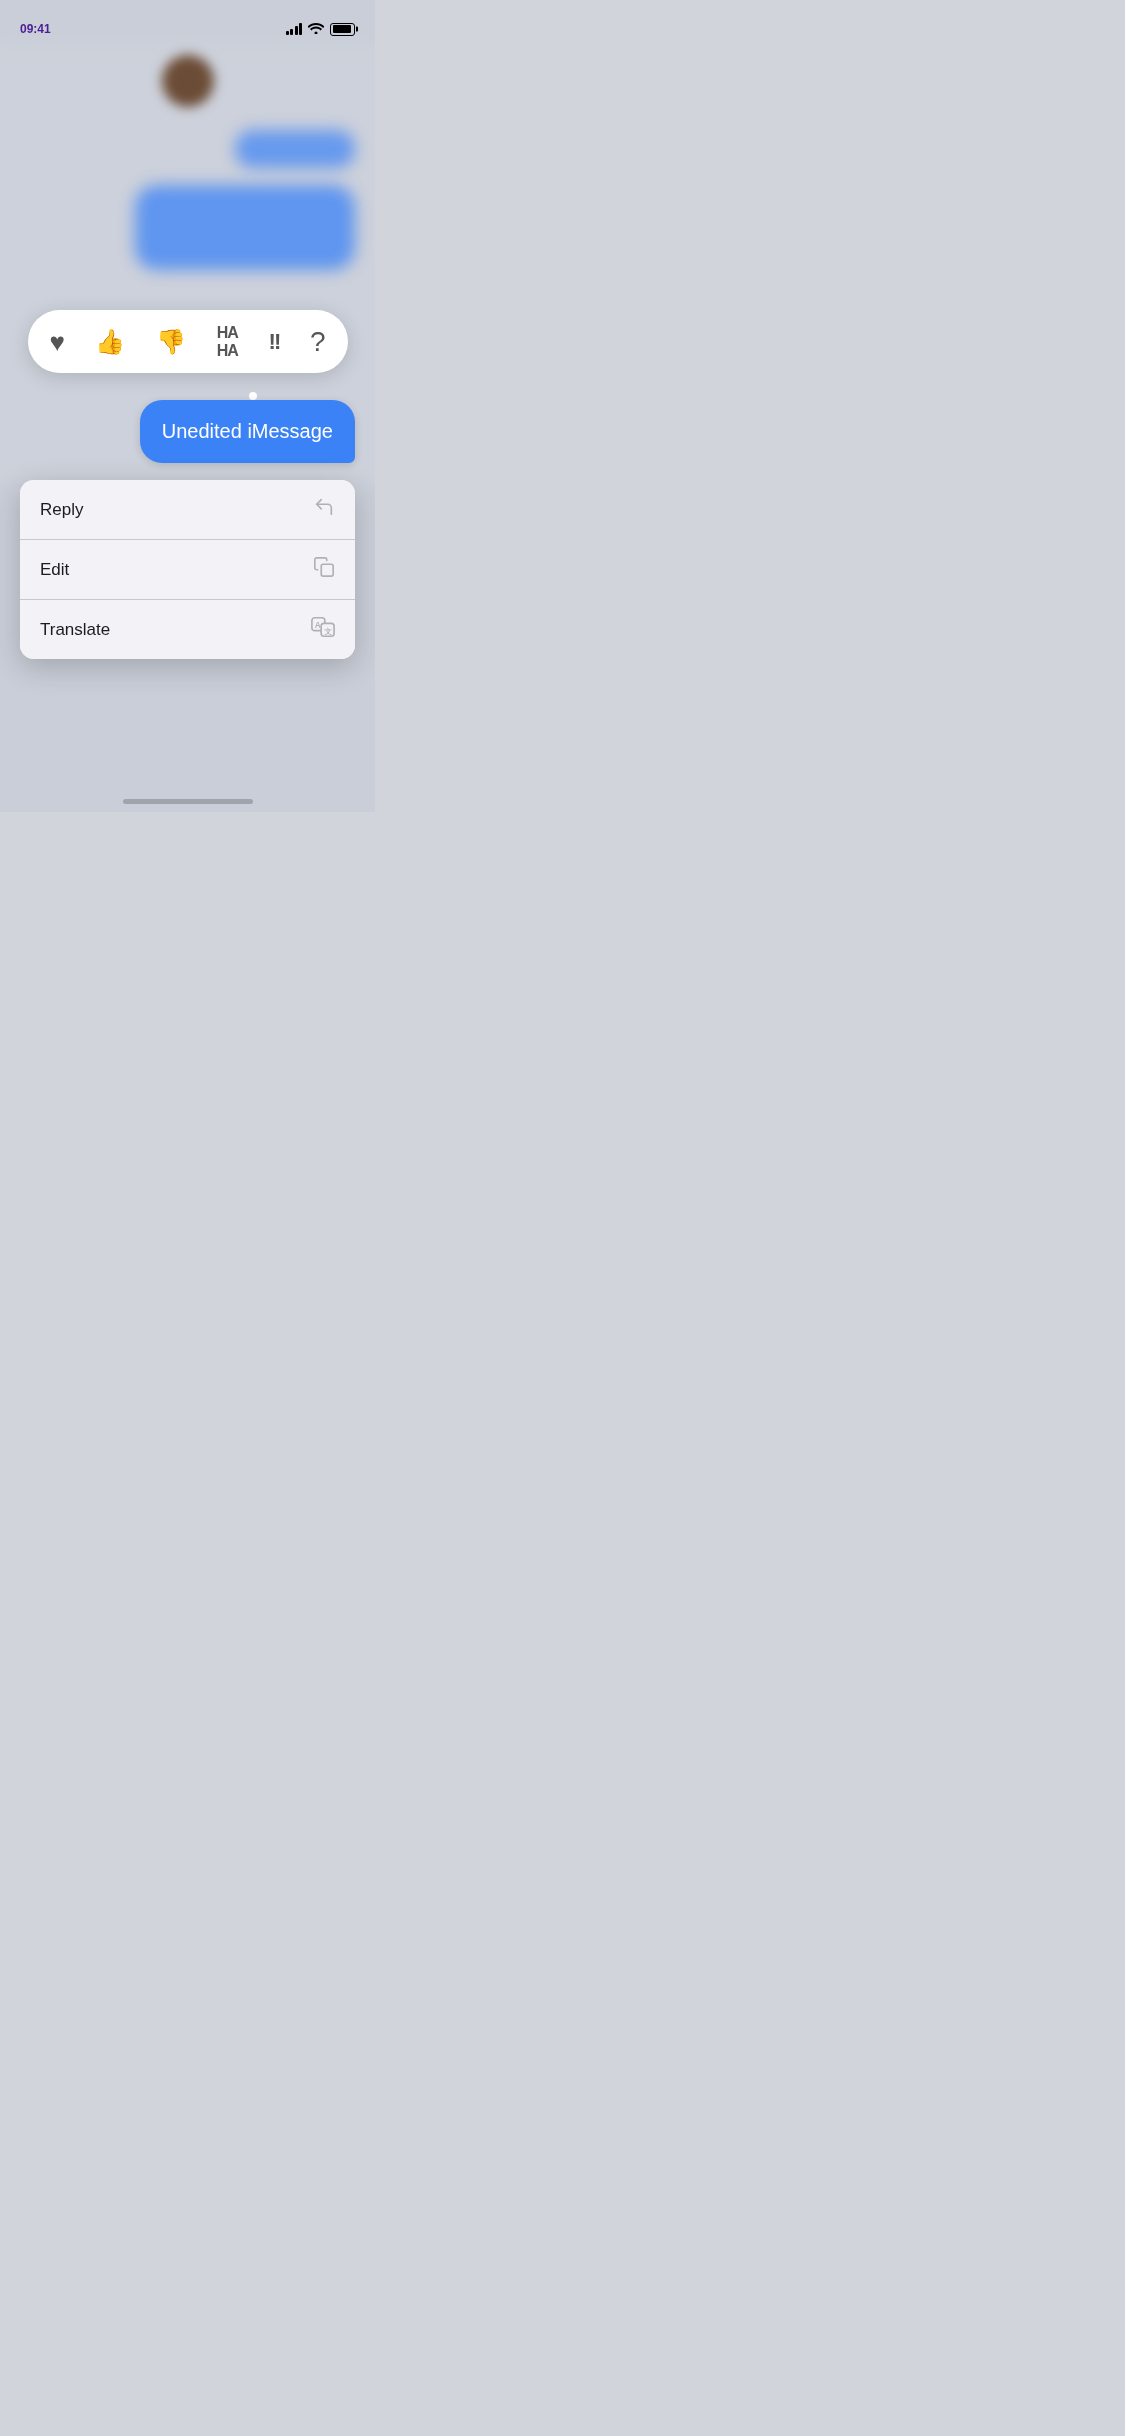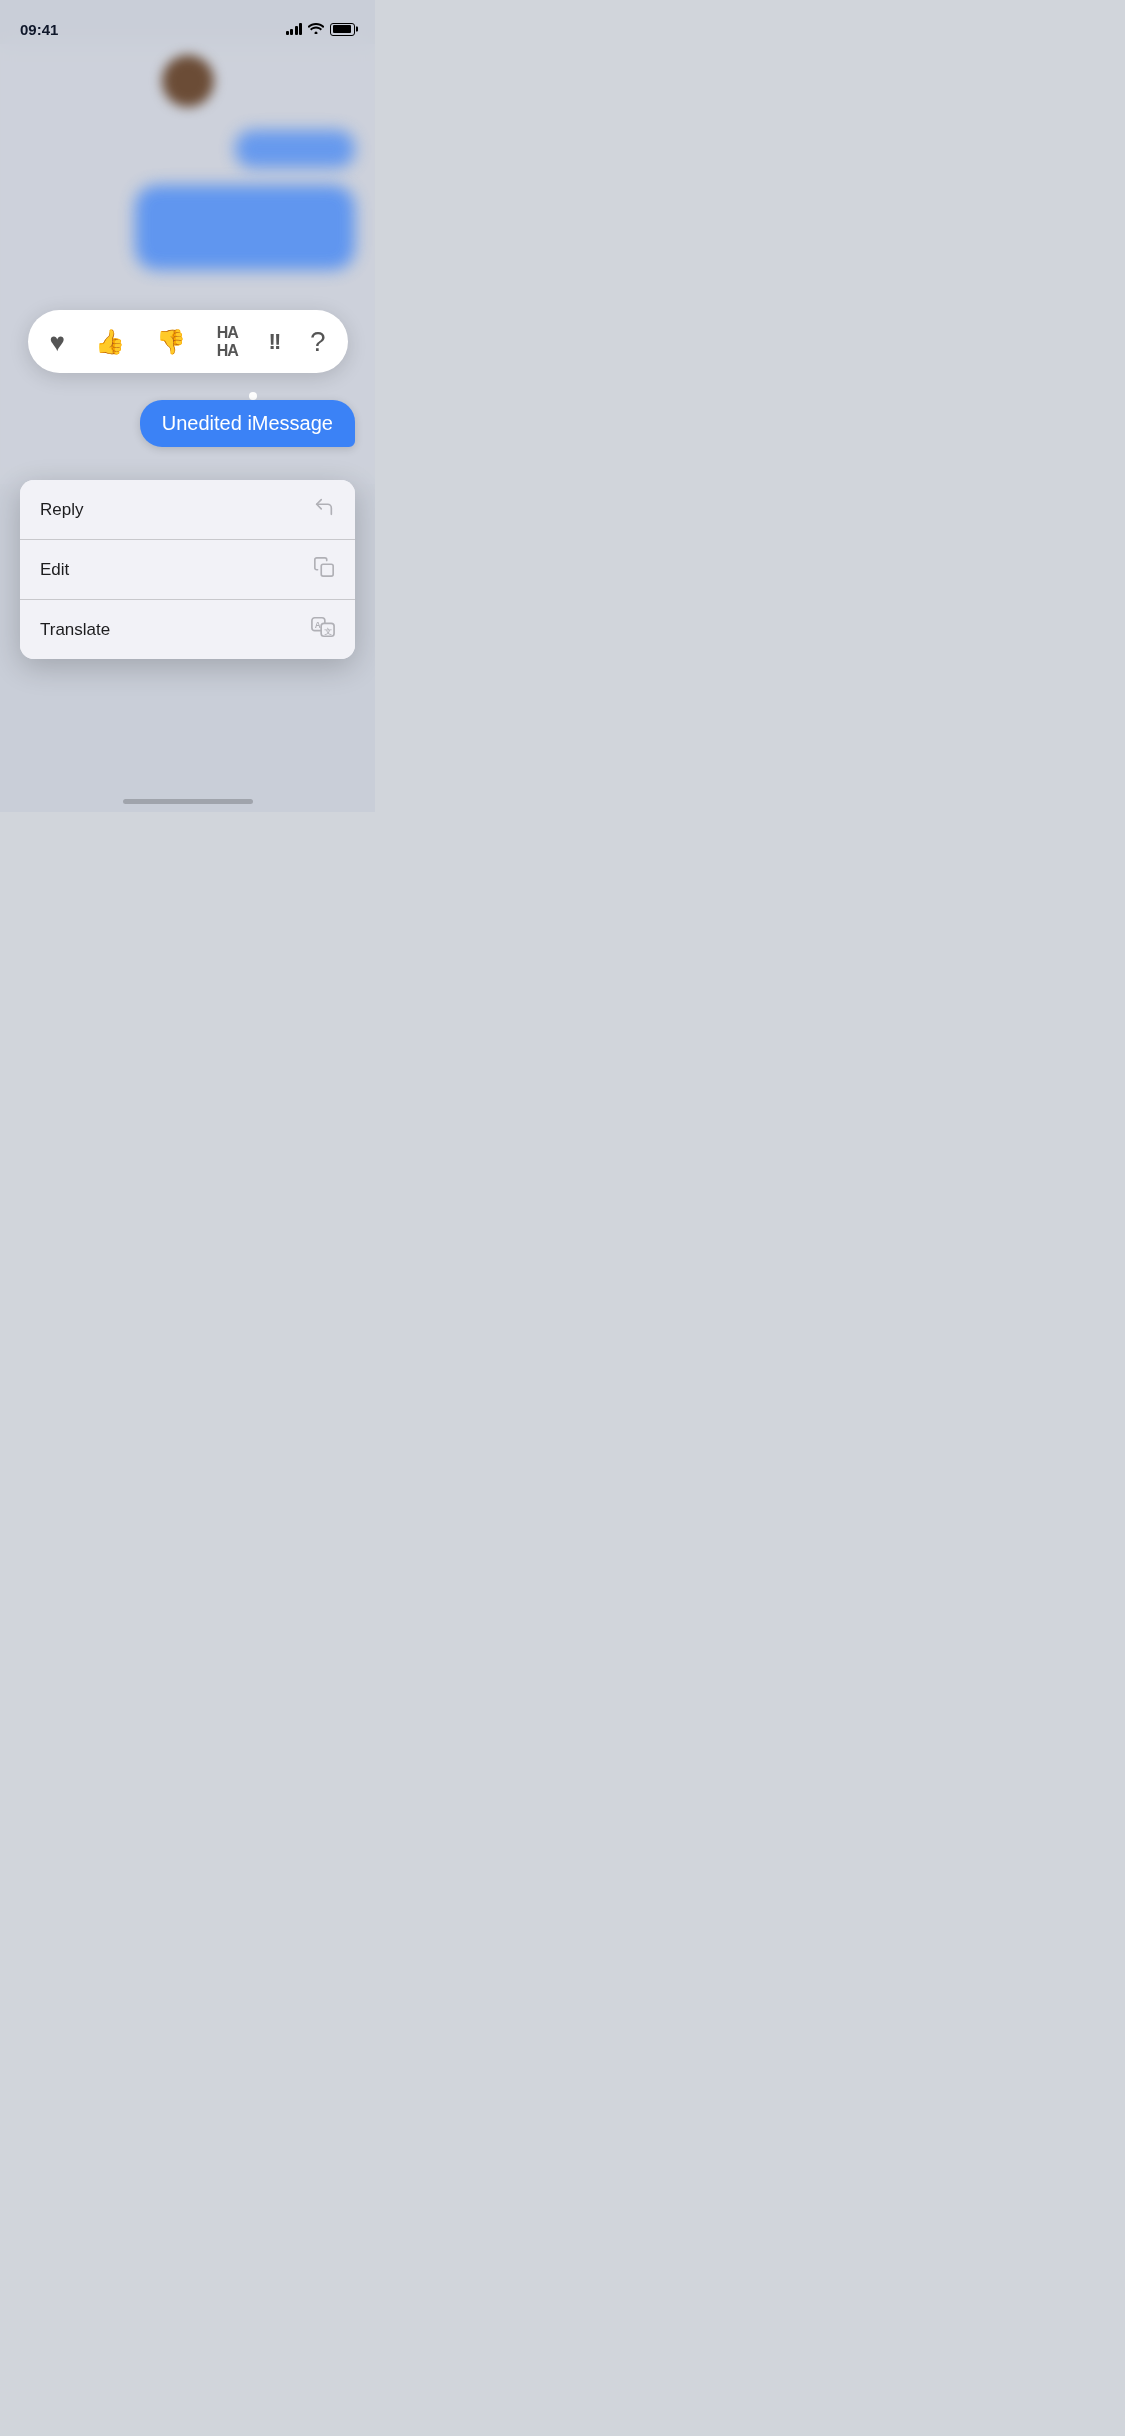--- a/index.html
+++ b/index.html
@@ -19,23 +19,23 @@
       display: flex;
       justify-content: space-between;
       align-items: center;
       padding: 14px 20px 0 20px;
       height: 44px;
       position: relative;
       z-index: 10;
     }
 
     .status-time {
-      font-size: 15px;
+      font-size: 12px;
       font-weight: 600;
-      color: #0f172a;
+      color: #4c1d95;
     }
 
     .status-icons {
       display: flex;
       align-items: center;
       gap: 6px;
     }
 
     .signal-bars {
       display: flex;
@@ -218,21 +218,21 @@
 
     
     .imessage-bubble {
       position: absolute;
       top: 400px;
       right: 20px;
       background: #3b82f6;
       color: white;
       font-size: 20px;
       font-weight: 400;
-      padding: 12px 22px;
+      padding: 20px 22px;
       border-radius: 22px;
       border-bottom-right-radius: 6px;
       z-index: 5;
       white-space: nowrap;
       box-shadow: 0 2px 8px rgba(0,0,0,0.15);
     }
 
     
     .context-menu {
       position: absolute;

